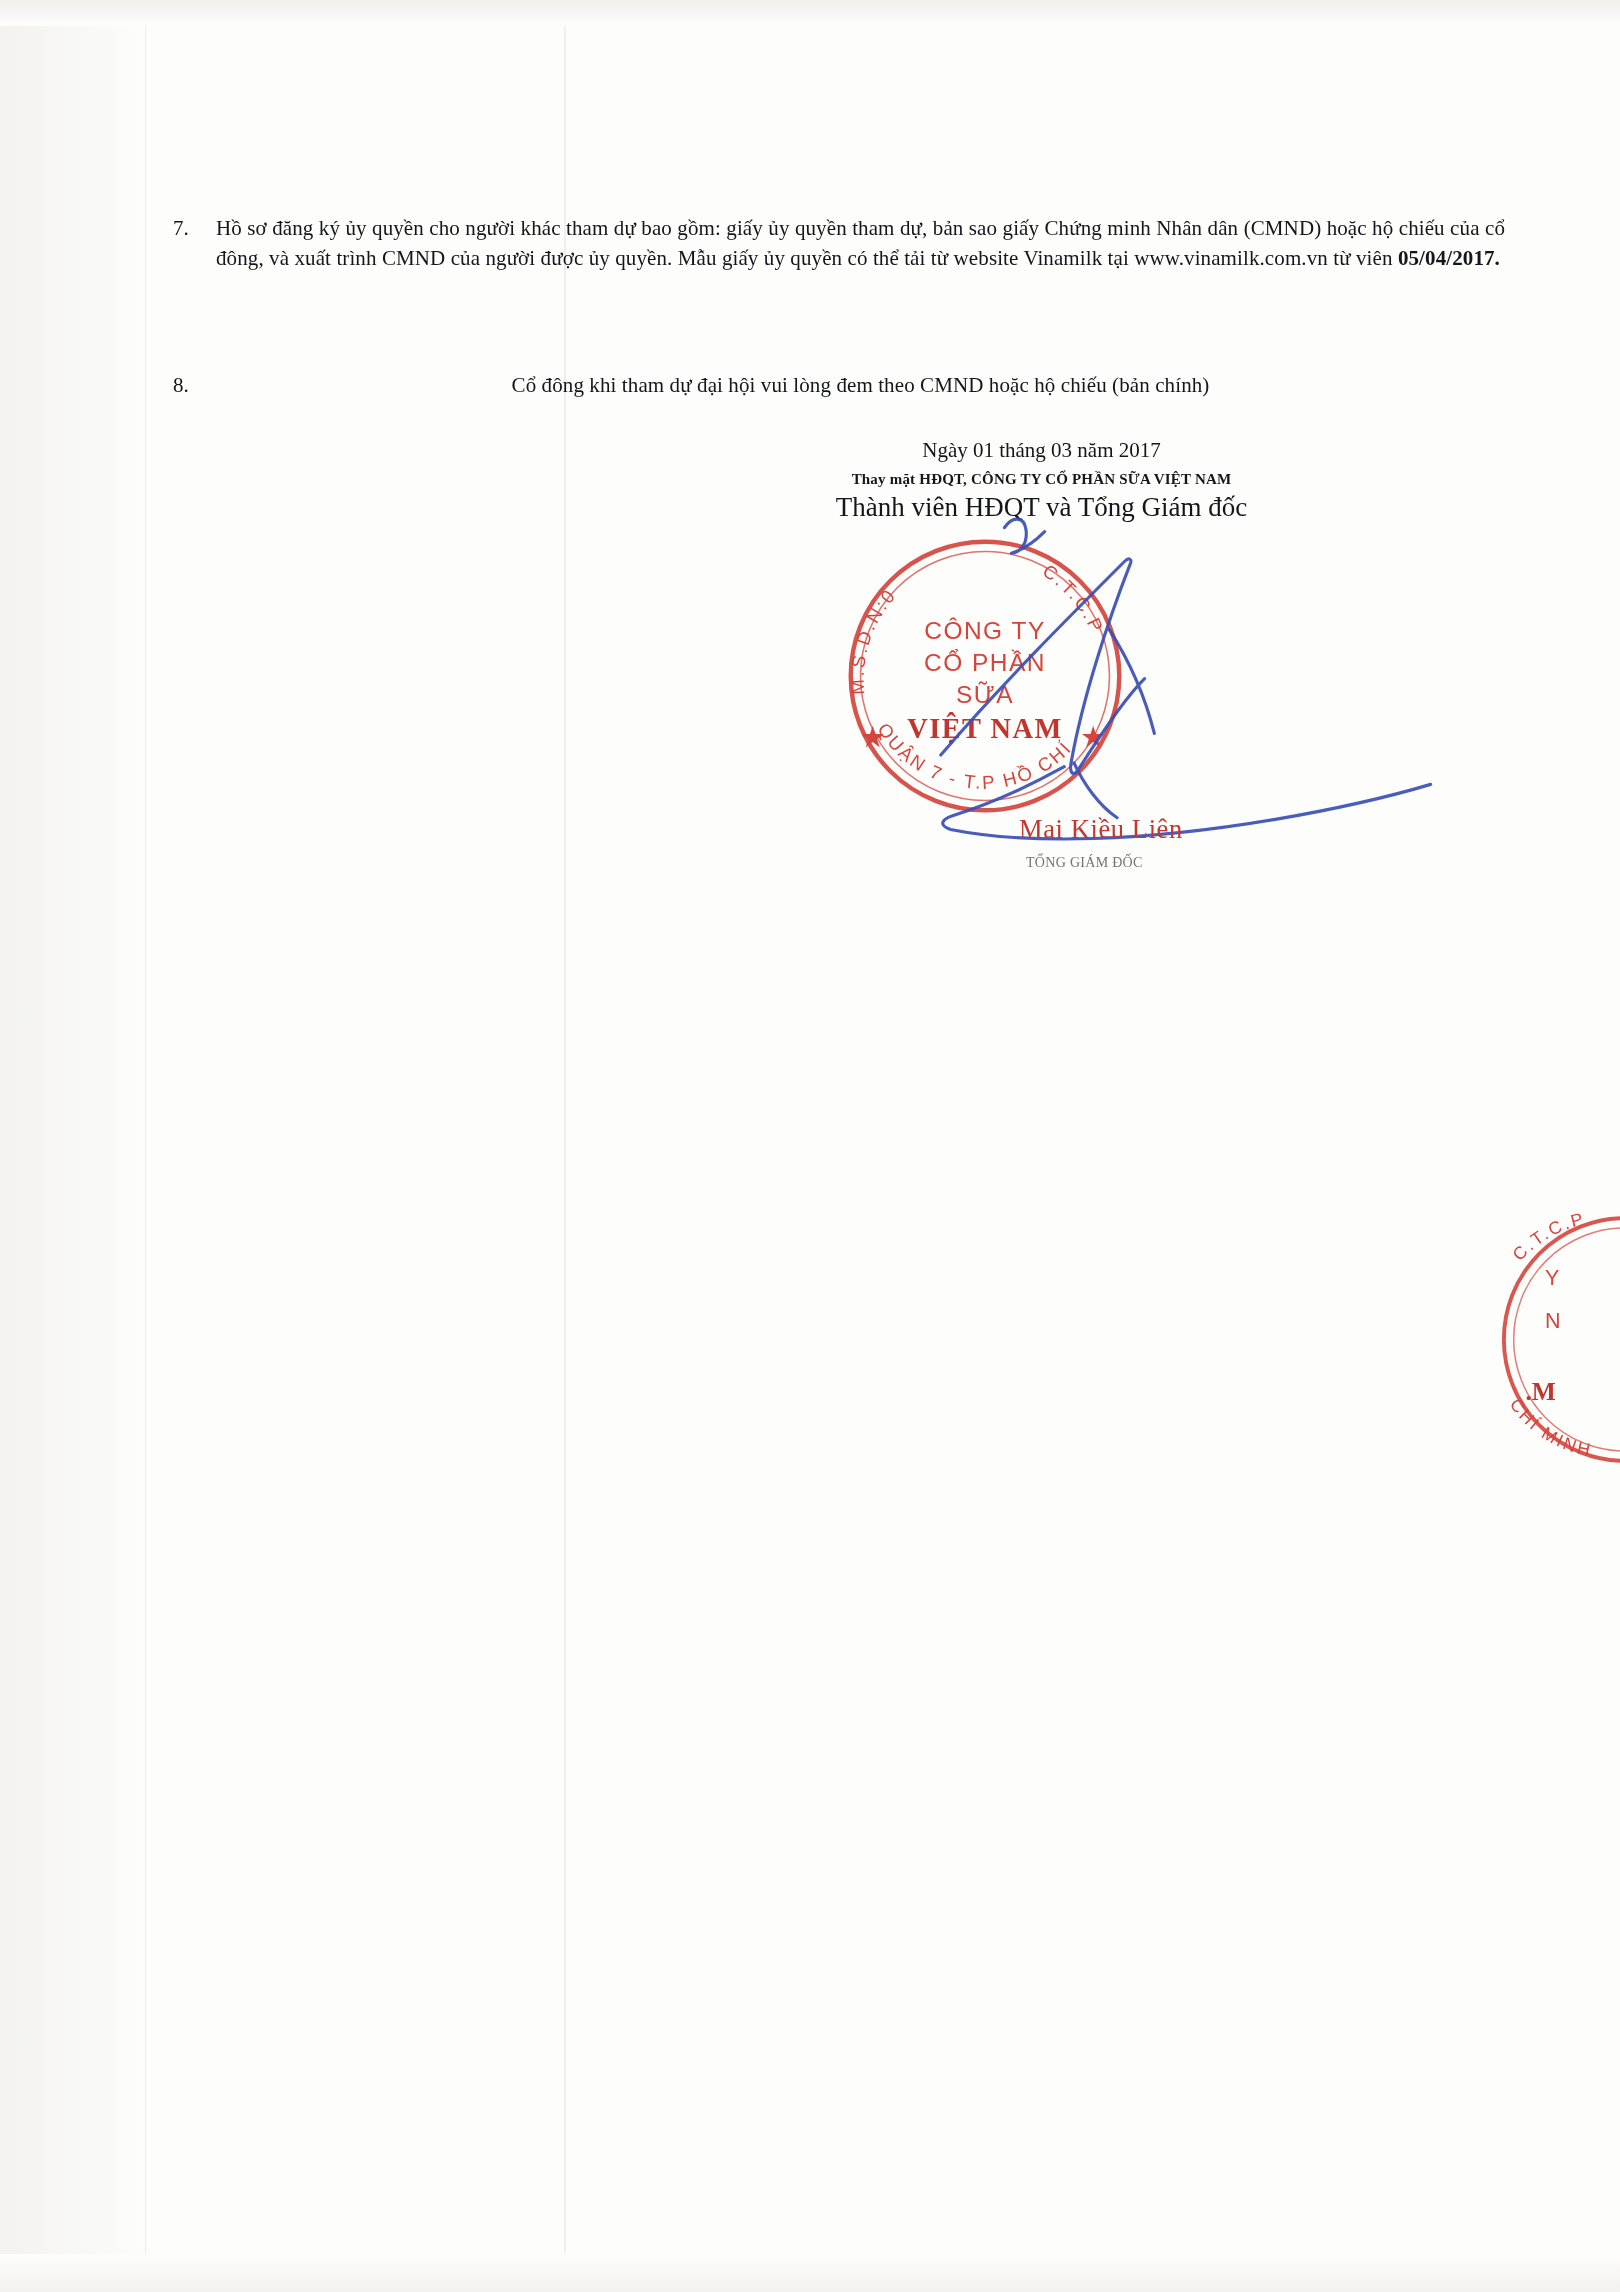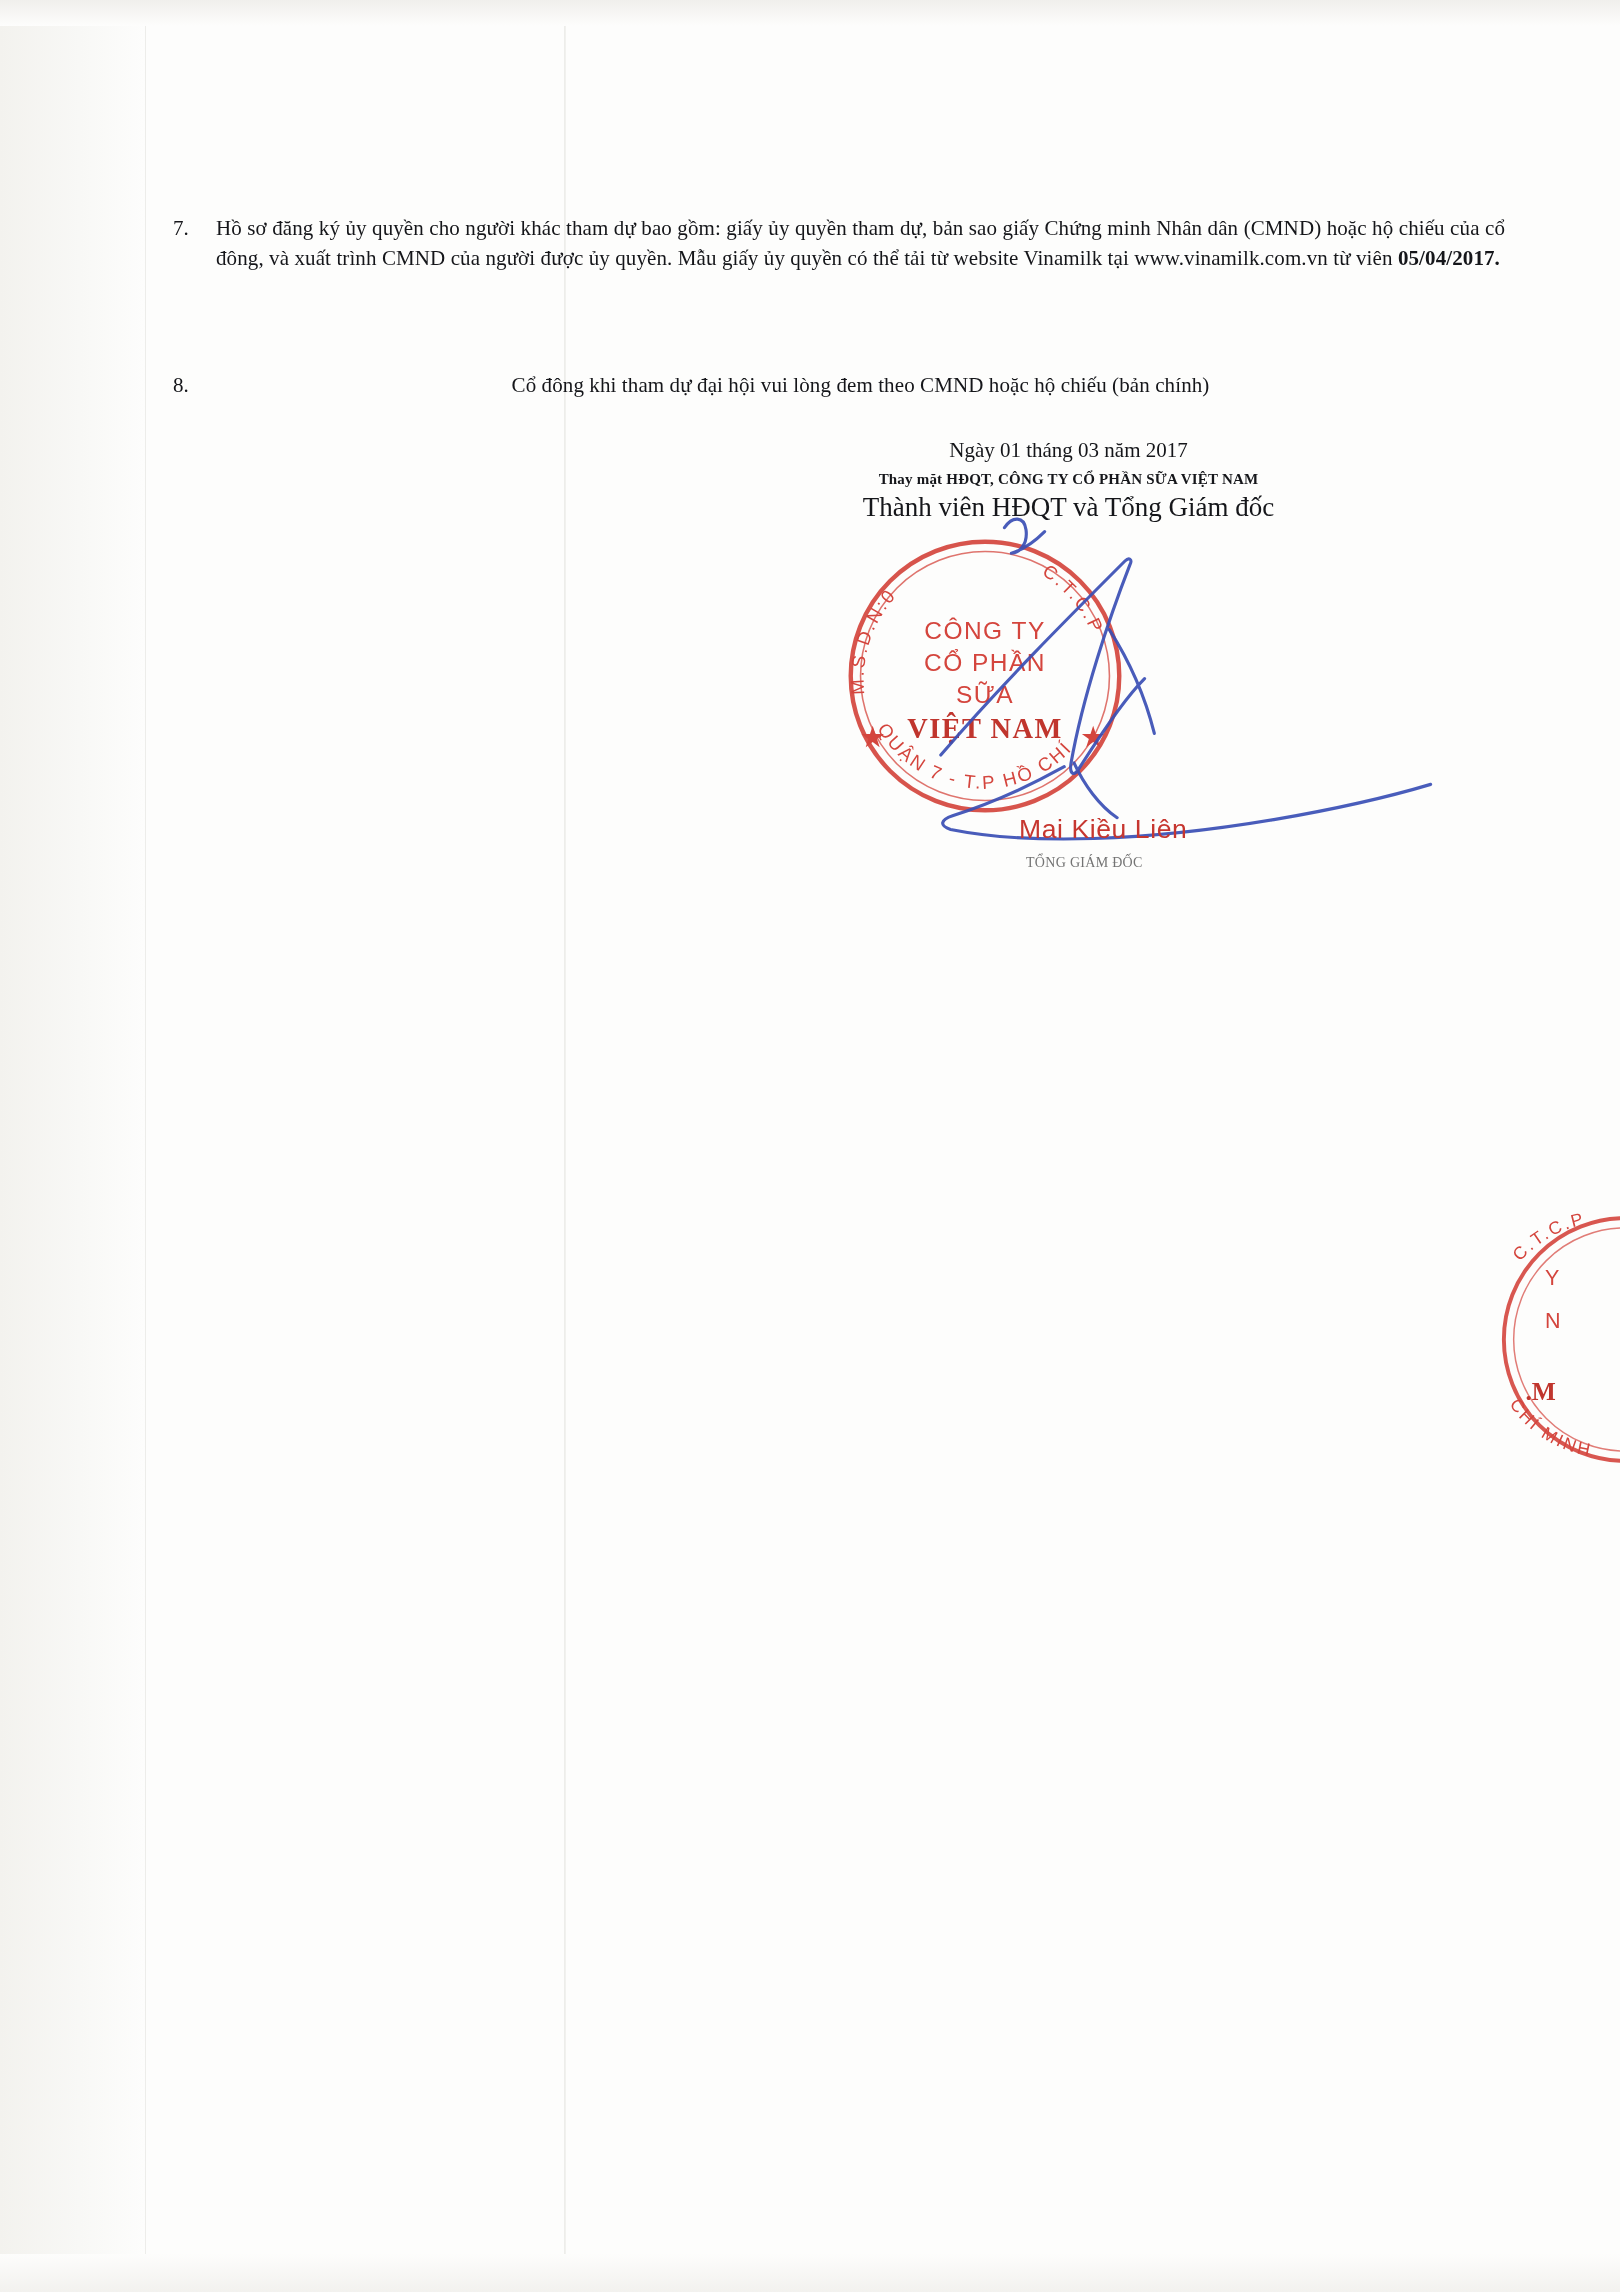--- a/index.html
+++ b/index.html
@@ -83,21 +83,21 @@
   .clause-8 { left: 173px; top: 371px; }
   .clause-8 .body { text-align: center; }
 
   .link {
   }
   .bold { font-weight: bold; }
 
   
   .sig-block {
     position: absolute;
-    left: 745px;
+    left: 718px;
     top: 437px;
     width: 647px;
     text-align: center;
     color: #15161a;
   }
   .sig-date {
     font-size: 21px;
     line-height: 1.3;
   }
   .sig-onbehalf {
@@ -110,21 +110,21 @@
   .sig-role {
     font-size: 27px;
     margin-top: 3.9px;
   }
   .sig-name {
     position: absolute;
     left: 1019px;
     top: 814px;
     font-size: 26.5px;
     color: #c6362f;
-    font-family: Liberation Sans, sans-serif;
+    font-family: Liberation Serif, serif;
     letter-spacing: 0.6px;
   }
   .sig-title {
     position: absolute;
     left: 1026px;
     top: 855px;
     font-size: 14px;
     color: #737373;
     letter-spacing: 0.3px;
   }

